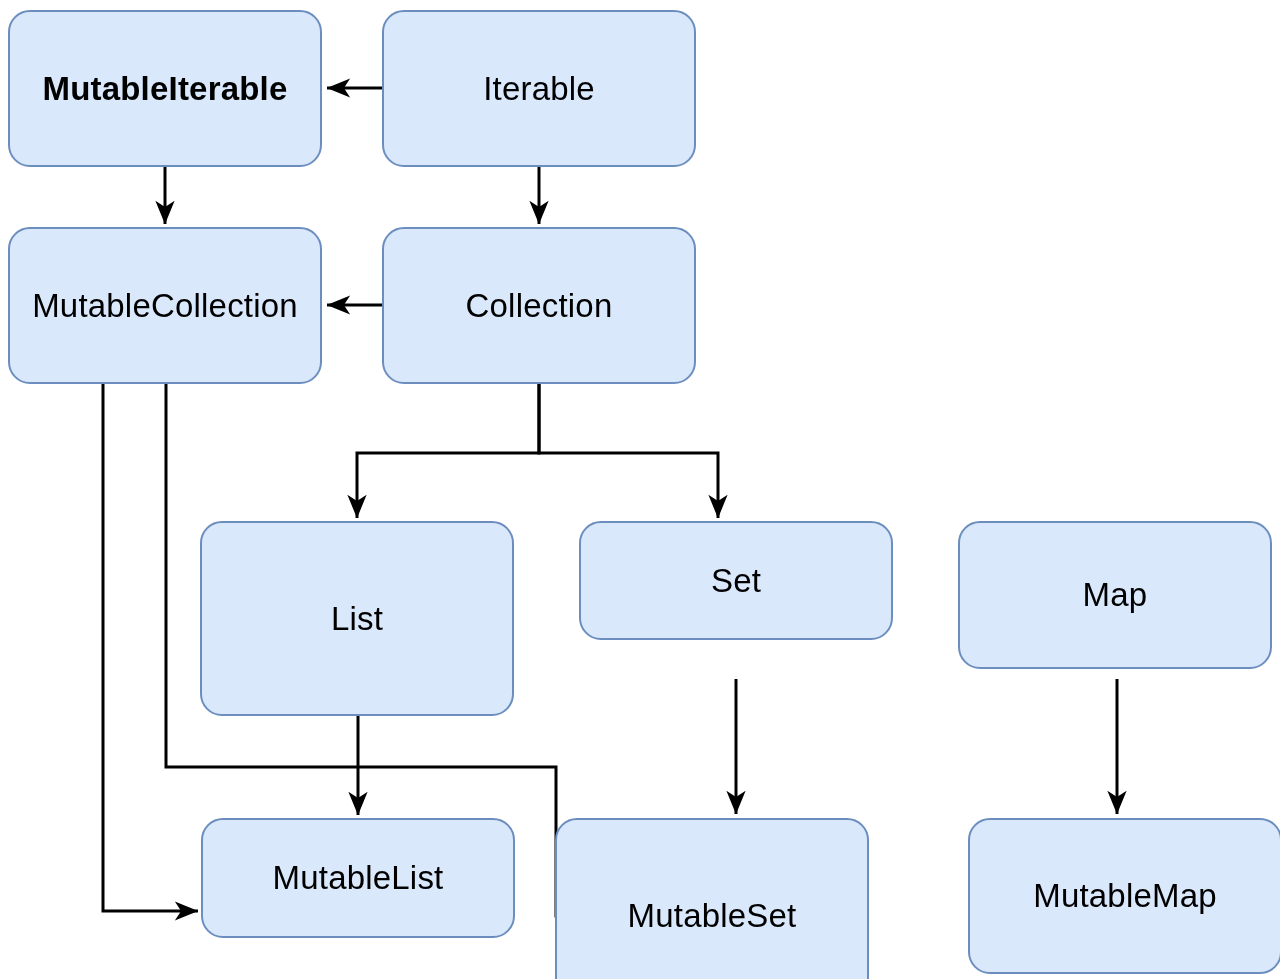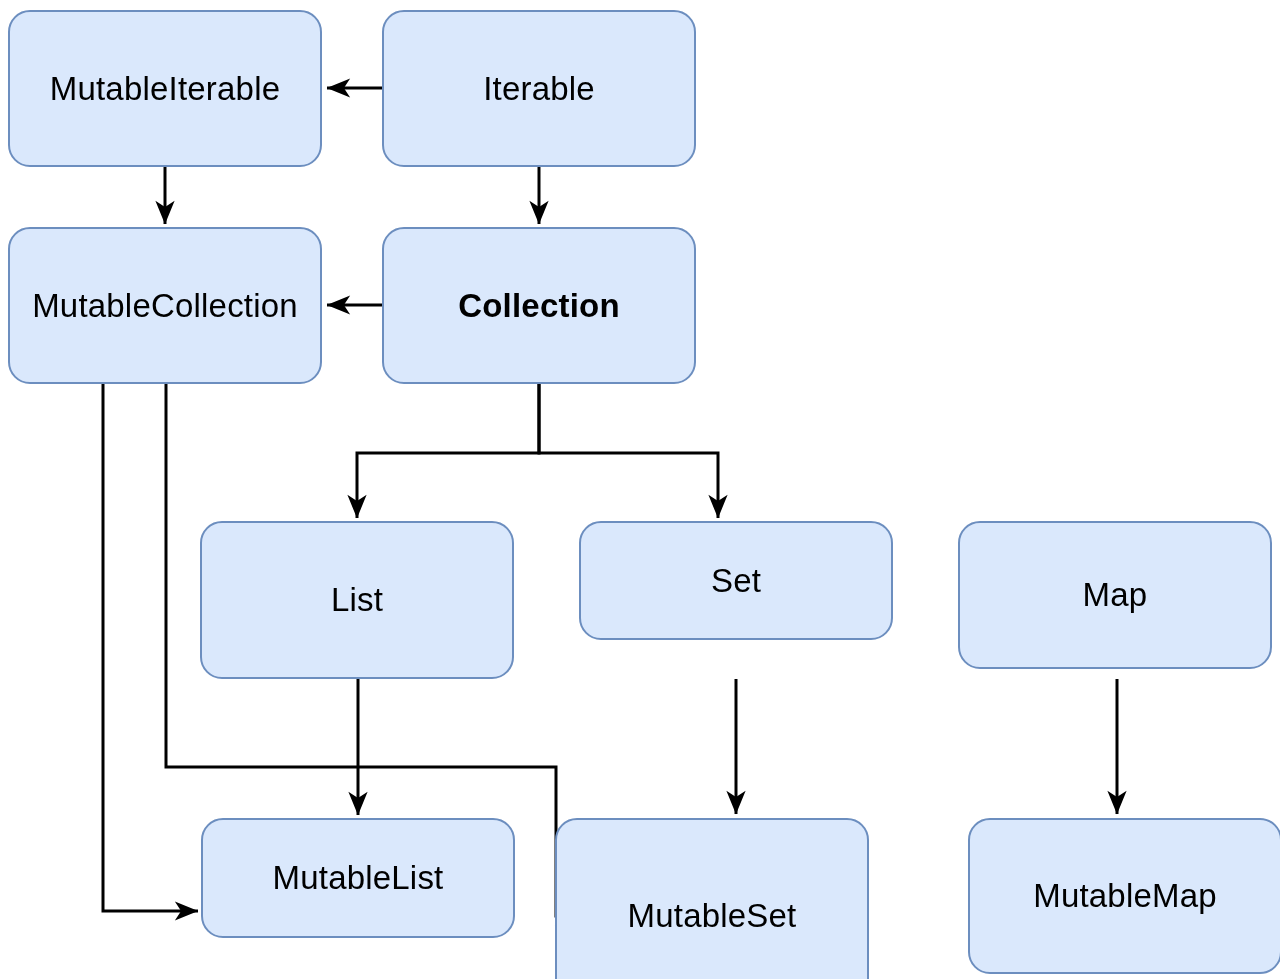--- a/index.html
+++ b/index.html
@@ -46,25 +46,25 @@
     align-items: center;
     justify-content: center;
   }
   .node-label {
     font-size: 33px;
     color: var(--text-color);
     white-space: nowrap;
     letter-spacing: 0.2px;
   }
   
-  .pos-mutable-iterable   { left: 8px;   top: 10px;  }
+  .pos-mutable-iterable   { left: 8px;   top: 10px; font-weight: bold;  }
   .pos-iterable           { left: 382px; top: 10px;  }
   .pos-mutable-collection { left: 8px;   top: 227px; }
-  .pos-collection         { left: 382px; top: 227px; font-weight: bold; }
-  .pos-list               { left: 200px; top: 521px; height: 158px; }
+  .pos-collection         { left: 382px; top: 227px; }
+  .pos-list               { left: 200px; top: 521px; height: 195px; }
   .pos-set                { left: 579px; top: 521px; height: 119px; }
   .pos-map                { left: 958px; top: 521px; height: 148px; }
   .pos-mutable-list       { left: 201px; top: 818px; height: 120px; align-items: center; }
   .pos-mutable-set        { left: 555px; top: 818px; height: 196px; }
   .pos-mutable-map        { left: 960px; top: 818px; height: 156px; margin-left: 8px; }
 </style>
 </head>
 <body>
 
 <div class="canvas">

